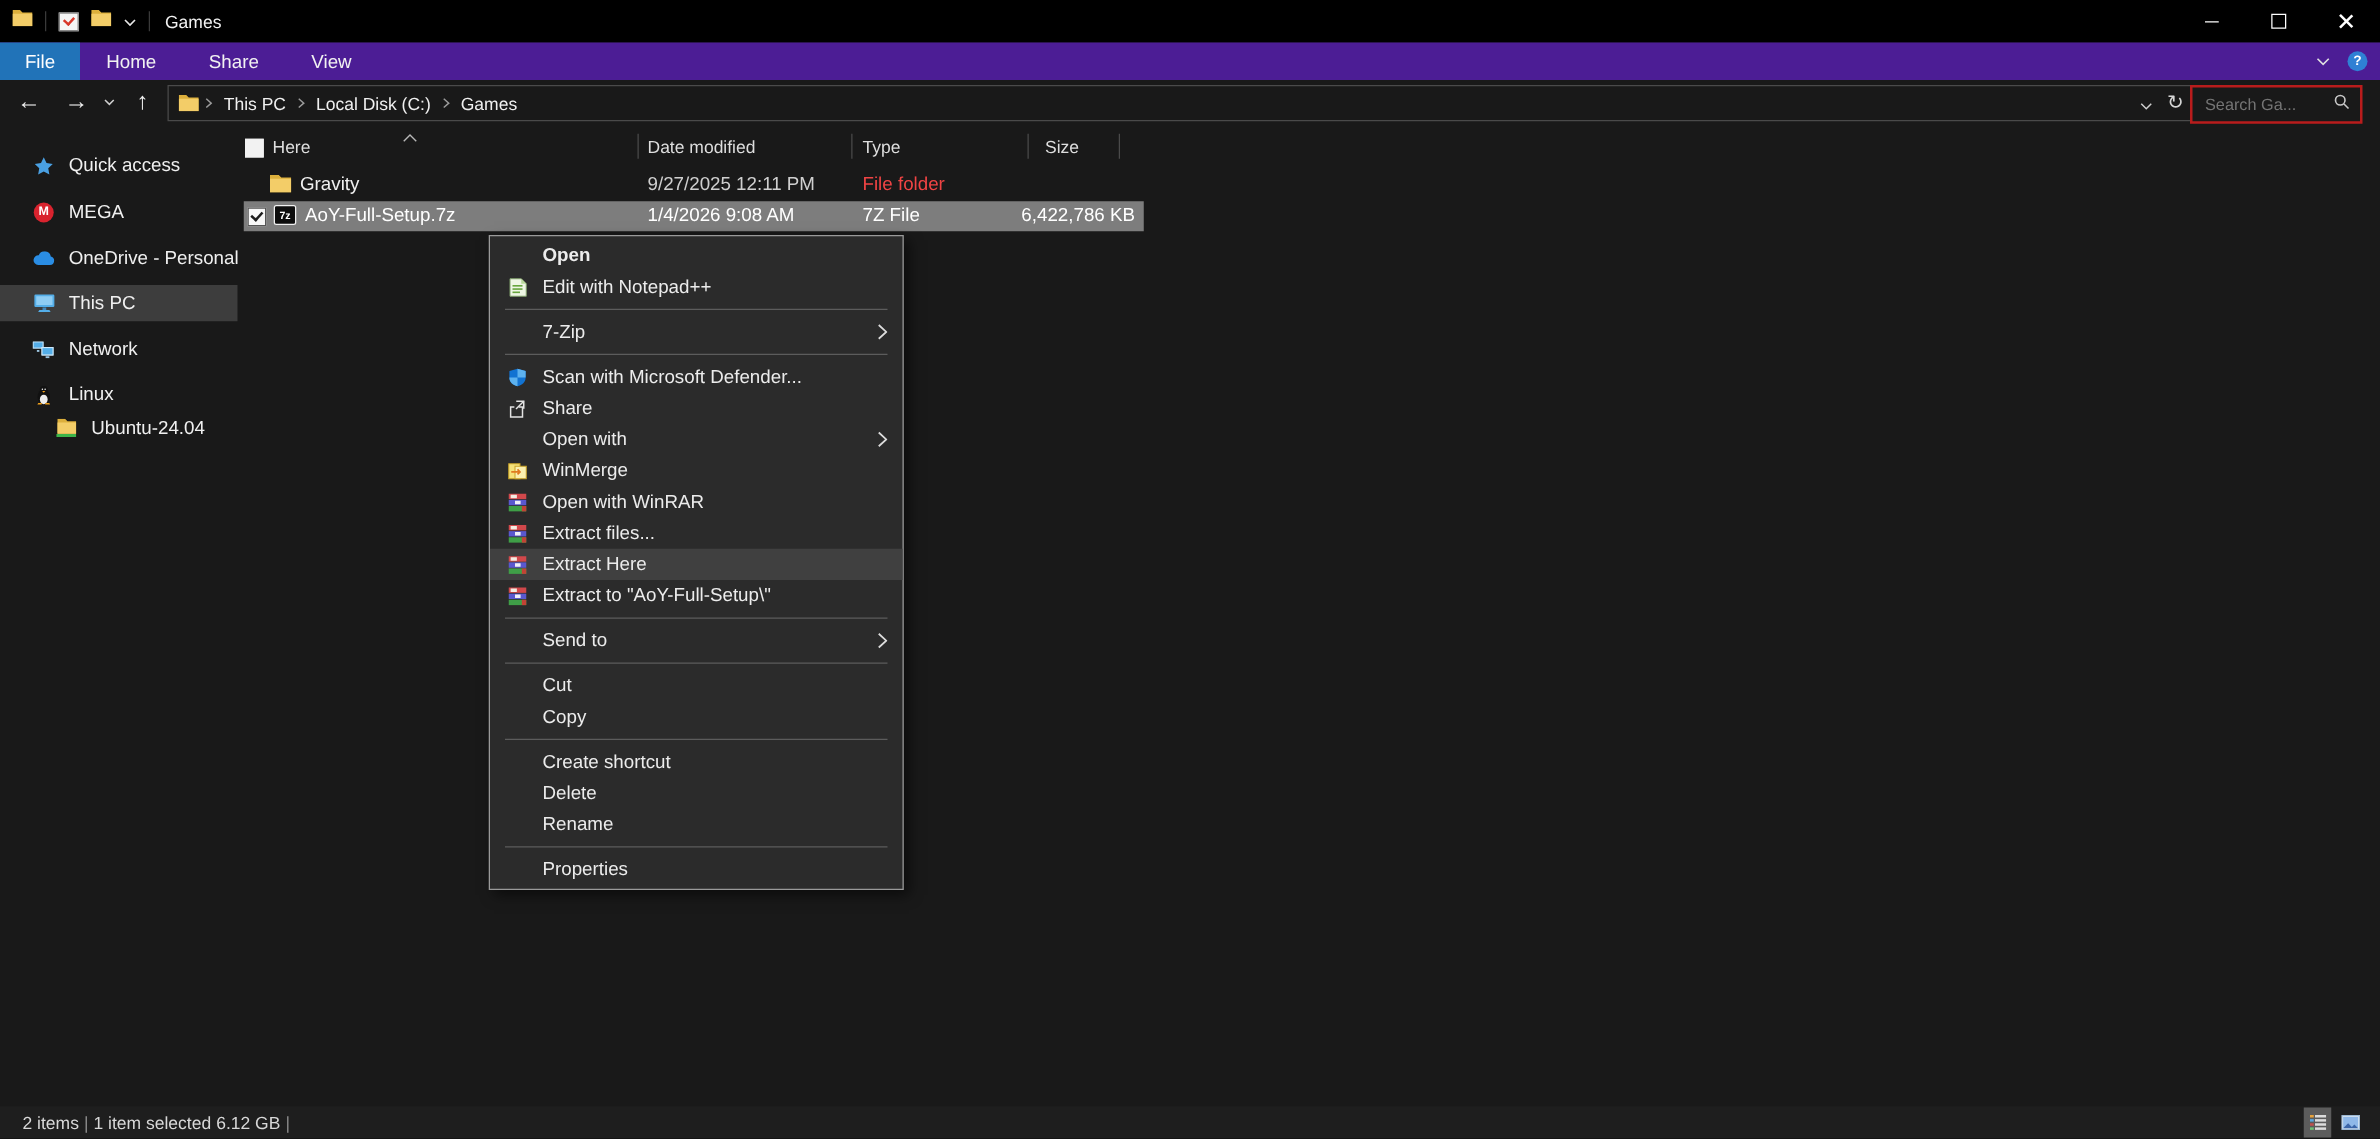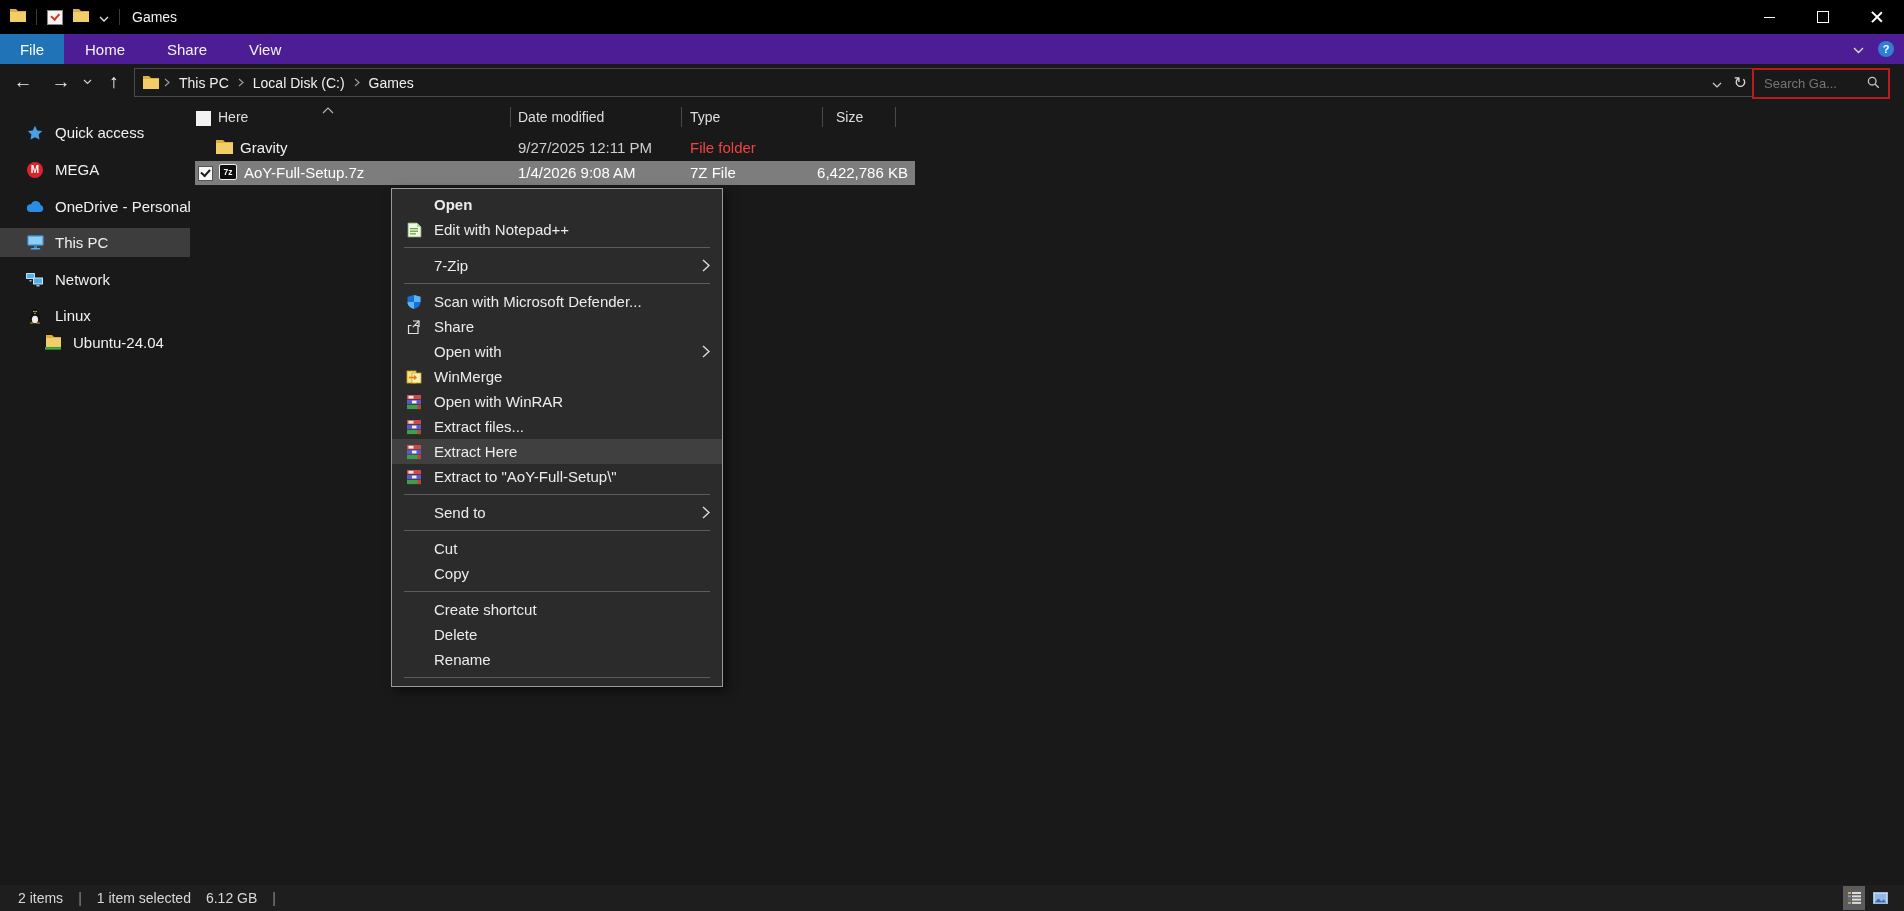--- a/index.html
+++ b/index.html
@@ -88,21 +88,21 @@
   .mi-ic{width:18px;height:18px;margin-left:13px;display:flex;align-items:center;justify-content:center;flex:none;}
   .mi-lbl{margin-left:11px;white-space:nowrap;}
   .mi-arrow{margin-left:auto;margin-right:12px;display:flex;align-items:center;}
   .mi.bold .mi-lbl{font-weight:bold;}
   .mi.hl{background:#404040;}
   .msep{height:1px;background:#5c5c5c;margin:5px 12px;}
 
   
   .statusbar{position:absolute;left:0;right:0;bottom:0;height:26px;background:#1e1e1e;display:flex;align-items:center;
              font-size:14px;color:#d8d8d8;}
-  .sb-left{display:flex;align-items:center;padding-left:18px;gap:15px;}
+  .sb-left{display:flex;align-items:center;padding-left:18px;gap:4px;}
   .sb-div{color:#8a8a8a;}
   .sb-right{position:absolute;right:13px;top:1px;display:flex;gap:4px;}
   .sb-btn{width:22px;height:24px;display:flex;align-items:center;justify-content:center;}
   .sb-btn.active{background:#5c5c5c;}
 </style>
 </head>
 <body>
 
 <div class="window">
 
@@ -505,20 +505,24 @@
       <span class="mi-ic"></span>
       <span class="mi-lbl">Delete</span>
     </div>
     <div class="mi">
       <span class="mi-ic"></span>
       <span class="mi-lbl">Rename</span>
     </div>
 
     <div class="msep"></div>
 
+    <div class="mi">
+      <span class="mi-ic"></span>
+      <span class="mi-lbl">Properties</span>
+    </div>
   </div>
 
   <div class="statusbar">
     <div class="sb-left">
       <span>2 items</span>
       <span class="sb-div">|</span>
       <span>1 item selected</span>
       <span>6.12 GB</span>
       <span class="sb-div">|</span>
     </div>

